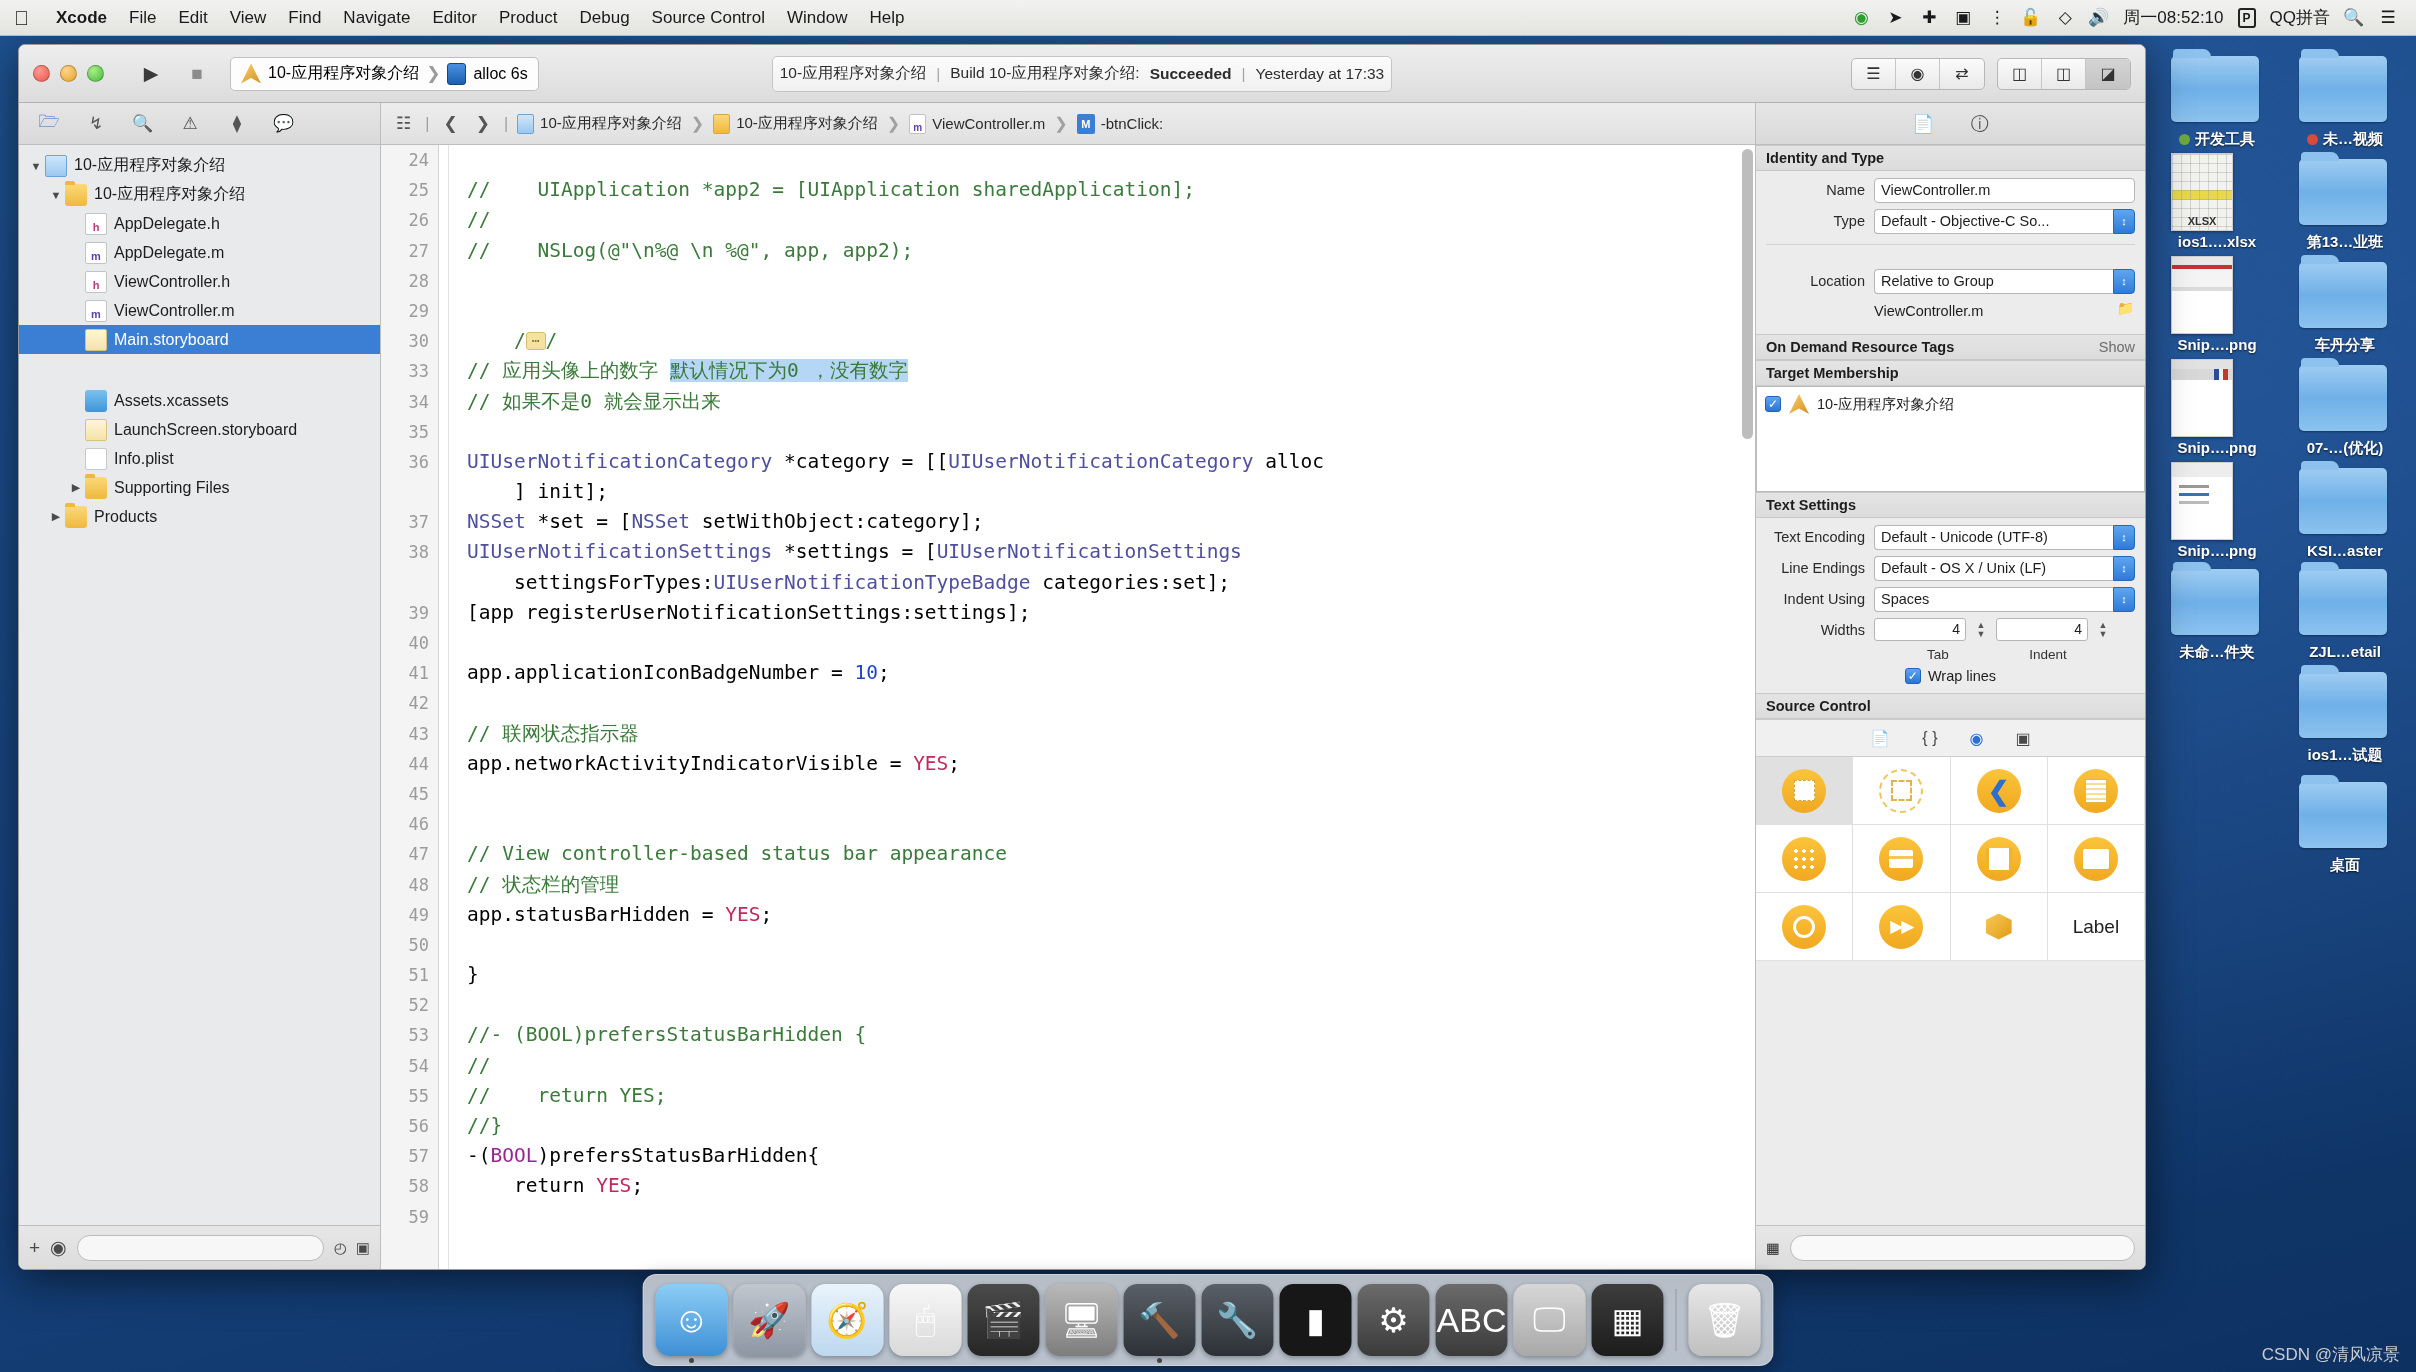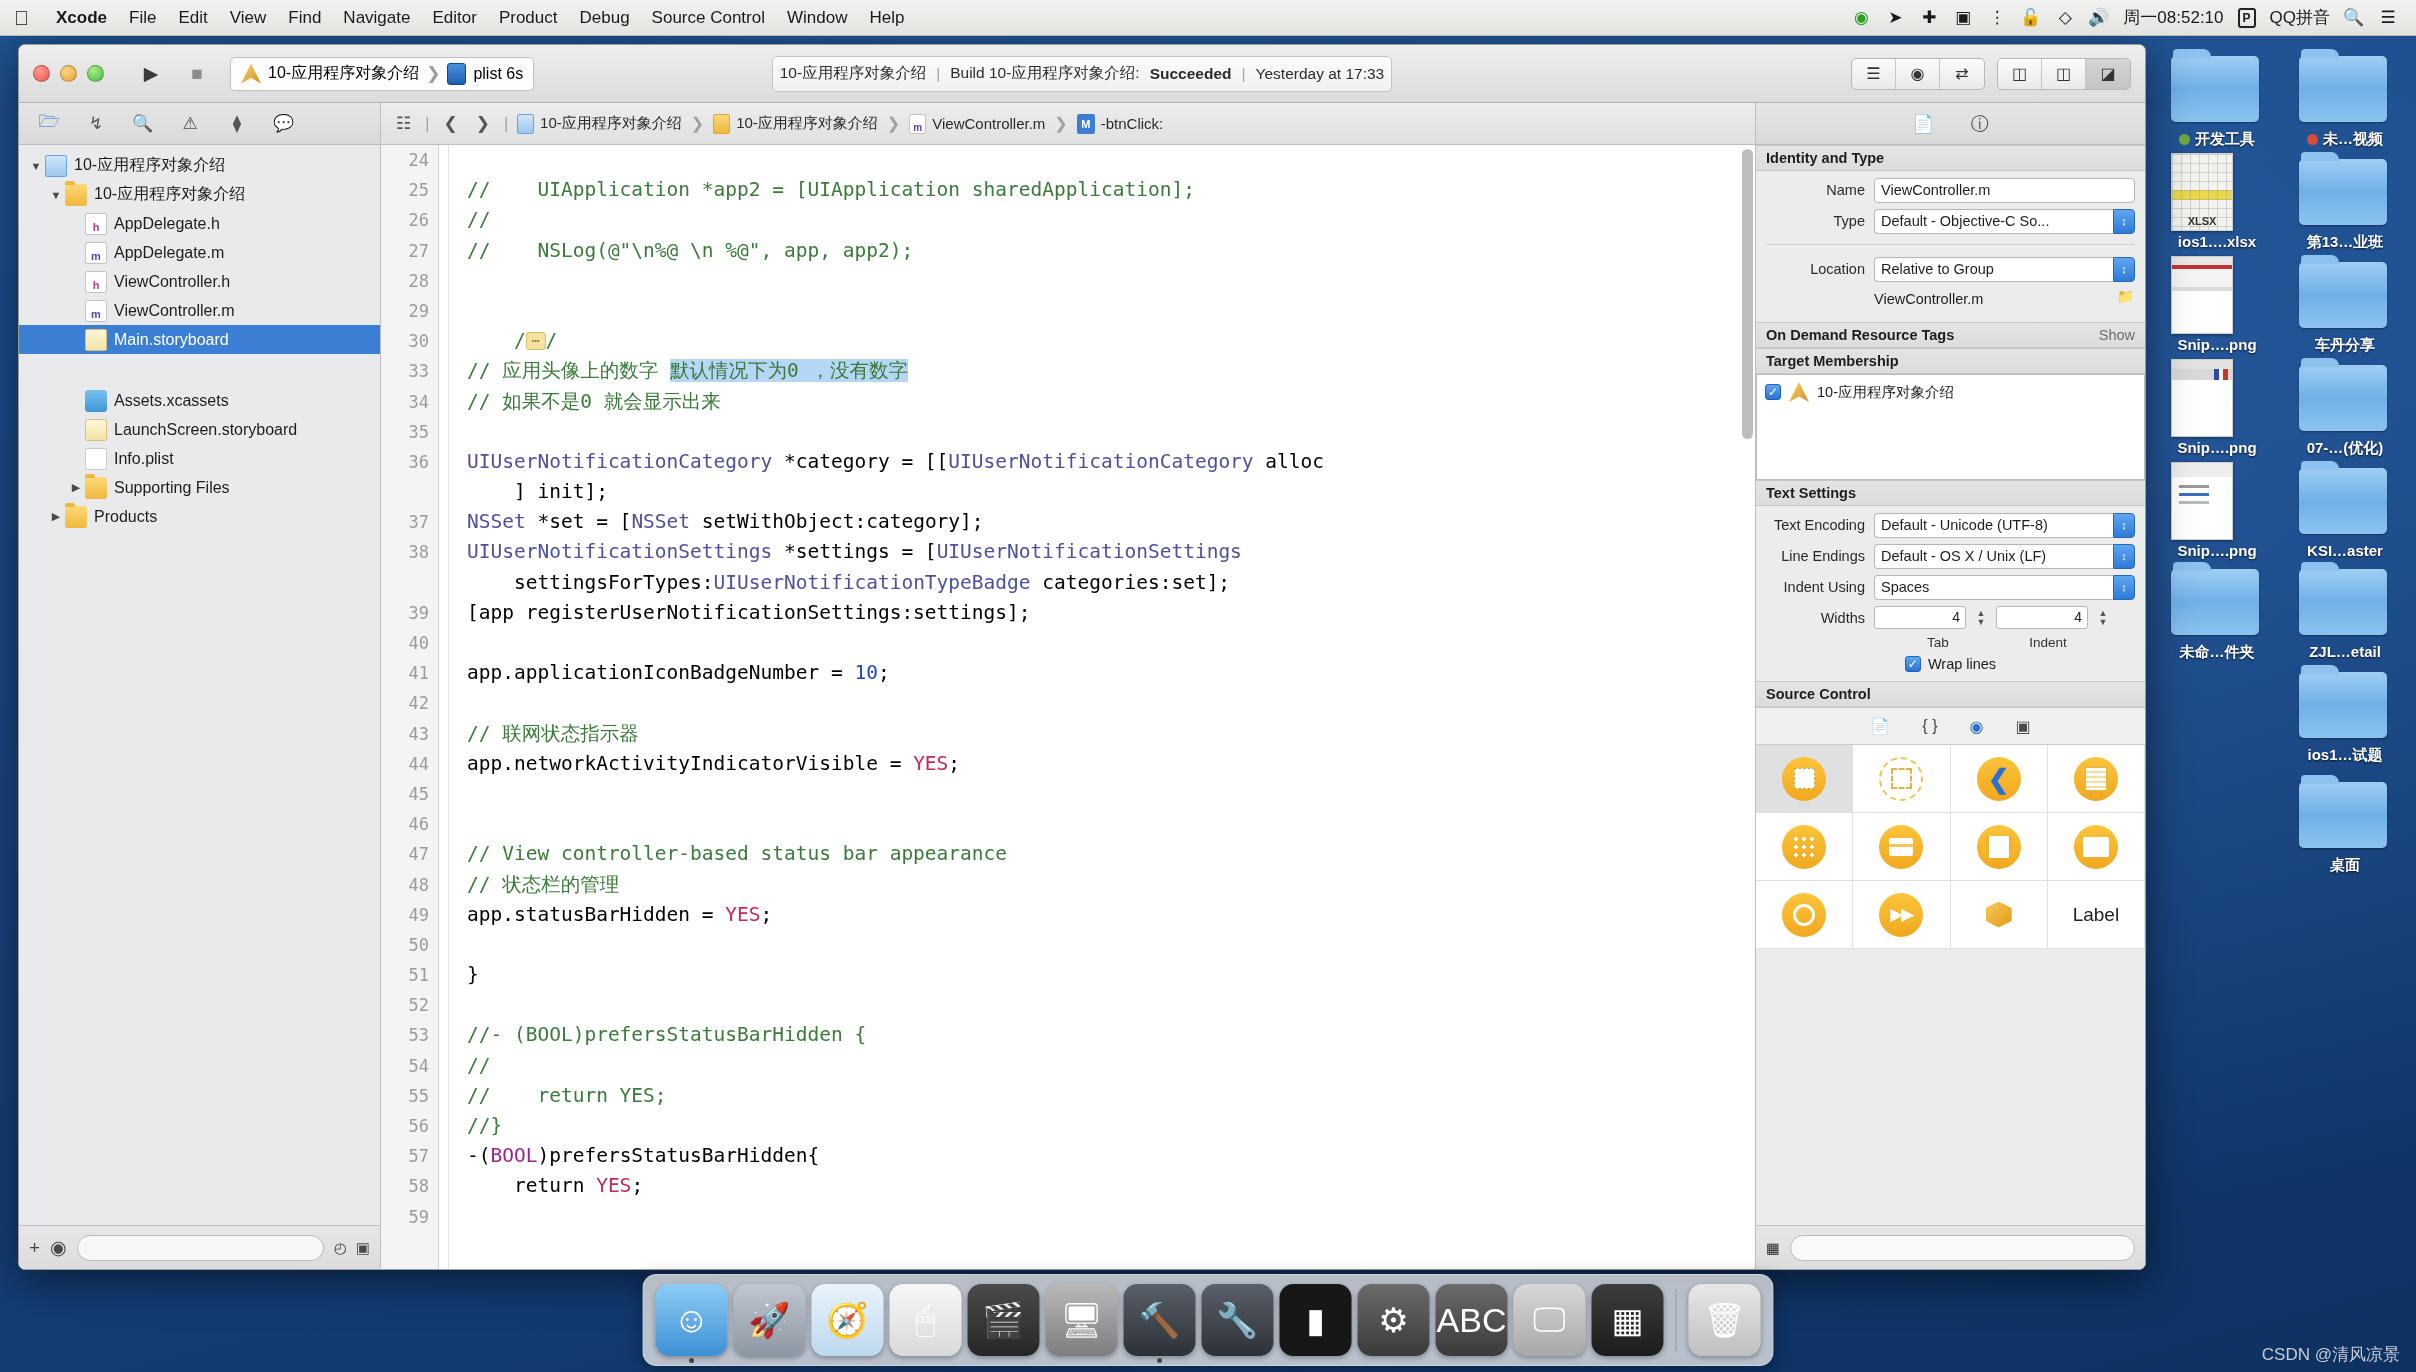--- a/index.html
+++ b/index.html
@@ -572,21 +572,21 @@
       <div class="tl y"></div>
       <div class="tl g"></div>
     </div>
     <div class="tb-btn">▶</div>
     <div class="tb-btn" style="color:#8b8b8b;">■</div>
     <div class="scheme-box">
       <span class="xc-icon-app"></span>
       <span>10-应用程序对象介绍</span>
       <span class="scheme-sep">❯</span>
       <span class="dev-icon"></span>
-      <span>plist 6s</span>
+      <span>alloc 6s</span>
     </div>
 
     <div class="status-box">
       <span>10-应用程序对象介绍</span>
       <span class="sep">|</span>
       <span>Build 10-应用程序对象介绍:</span>
       <span class="bold">Succeeded</span>
       <span class="sep">|</span>
       <span>Yesterday at 17:33</span>
     </div>
@@ -812,21 +812,21 @@
           <span class="lbl">Name</span>
           <span class="field">ViewController.m</span>
         </div>
         <div class="row">
           <span class="lbl">Type</span>
           <span class="popup">
             <span class="field">Default - Objective-C So...</span>
             <span class="stepper">↕</span>
           </span>
         </div>
-        <div class="row" style="margin-top:10px;border-top:1px solid #d2d2d2;padding-top:12px;">
+        <div class="row" style="margin-top:10px;border-top:1px solid #d2d2d2;padding-top:24px;">
           <span class="lbl">Location</span>
           <span class="popup">
             <span class="field">Relative to Group</span>
             <span class="stepper">↕</span>
           </span>
         </div>
         <div class="row">
           <span class="lbl"></span>
           <span class="plain-val">ViewController.m</span>
           <span class="mini-btn">📁</span>

